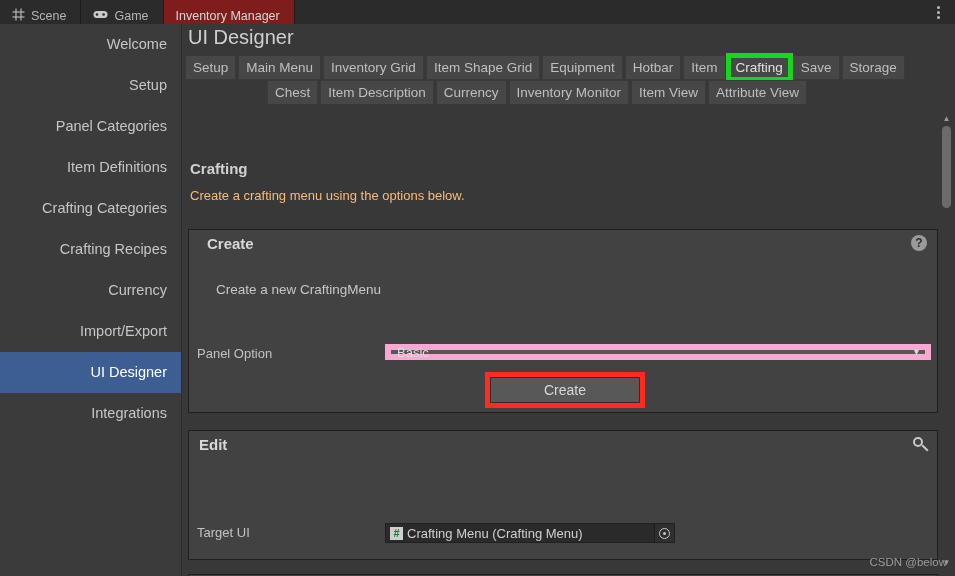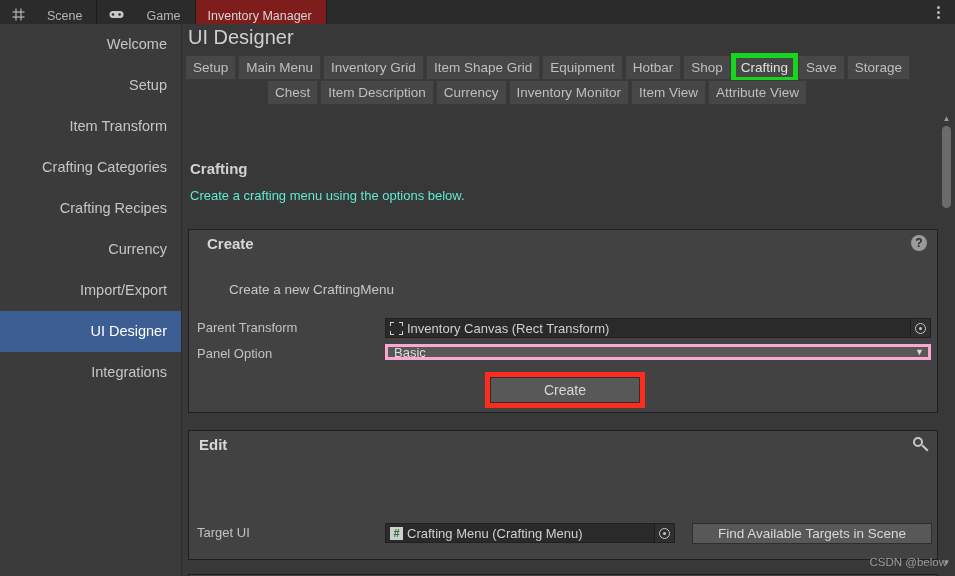--- a/index.html
+++ b/index.html
@@ -10,21 +10,21 @@
     overflow: hidden;
   }
   #app { position: relative; width: 955px; height: 576px; background: #383838; }
 
   
   .tabstrip {
     position: absolute; top: 0; left: 0; width: 955px; height: 24px;
     background: #1f1f1f; display: flex; align-items: stretch;
   }
   .wtab {
-    display: flex; align-items: center; gap: 22px;
+    display: flex; align-items: center; gap: 6px;
     padding: 0 14px 0 12px; height: 32px;
     font-size: 12.5px; color: #b4b4b4;
     background: #2b2b2b;
     border-right: 1px solid #1c1c1c;
     text-align: right;
   }
   .wtab.sel { background: #7f1d1d; color: #d6d6d6; }
   .wtab .lbl { line-height: 24px; }
   .tabstrip-fill { flex: 1; background: #2b2b2b; }
   .kebab {
@@ -63,21 +63,21 @@
     background: #474747; border: 1px solid #3a3a3a;
   }
   .stab.hl {
     background: #474747; color: #e0e0e0;
     box-shadow: 0 0 0 2px #18d51e inset, 0 0 0 2px #18d51e;
     border-color: #18d51e;
   }
 
   
   .sec-title { position: absolute; left: 8px; top: 136px; font-size: 15px; font-weight: bold; color: #d2d2d2; }
-  .sec-desc  { position: absolute; left: 8px; top: 164px; font-size: 13px; color: #5eead4; }
+  .sec-desc  { position: absolute; left: 8px; top: 164px; font-size: 13px; color: #fdba74; }
 
   
   .panel {
     position: absolute; left: 6px; width: 750px;
     background: #424242; border: 1px solid #1f1f1f;
   }
   .panel-hd { height: 30px; position: relative; }
   .panel-hd .t { position: absolute; left: 10px; top: 5px; font-size: 15px; font-weight: bold; color: #d8d8d8; }
   .panel-hd .corner { position: absolute; right: 8px; top: 5px; width: 18px; height: 18px; }
   .panel-sub { font-size: 13.5px; color: #c7c7c7; }
@@ -122,21 +122,21 @@
 
   .script-ic {
     width: 13px; height: 13px; flex: none;
     background: #cfcfcf; color: #1f7a2e;
     font-size: 11px; font-weight: bold; line-height: 13px; text-align: center;
   }
 
   .dropdown {
     display: flex; align-items: center;
     height: 16px; background: #585858;
-    border: 3px solid #f9a8d4; color: #dcdcdc; font-size: 13px;
+    border: 6px solid #f9a8d4; color: #dcdcdc; font-size: 13px;
     padding: 0 4px 0 6px;
   }
   .dropdown .caret { margin-left: auto; font-size: 9px; color: #d8d8d8; }
 
   .btn {
     background: #585858; border: 1px solid #2e2e2e;
     color: #d8d8d8; font-size: 13.5px;
     height: 22px; line-height: 20px; text-align: center;
   }
   .create-wrap {
@@ -191,41 +191,42 @@
         <i></i>
         <i></i>
     </div>
   </div>
 
   <div class="body">
 
     <div class="sidebar">
       <div class="side-item"><span>Welcome</span></div>
       <div class="side-item"><span>Setup</span></div>
-      <div class="side-item"><span>Item Transform</span></div>
+      <div class="side-item"><span>Panel Categories</span></div>
+      <div class="side-item"><span>Item Definitions</span></div>
       <div class="side-item"><span>Crafting Categories</span></div>
       <div class="side-item"><span>Crafting Recipes</span></div>
       <div class="side-item"><span>Currency</span></div>
       <div class="side-item"><span>Import/Export</span></div>
       <div class="side-item active"><span>UI Designer</span></div>
       <div class="side-item"><span>Integrations</span></div>
     </div>
 
     <div class="content">
 
       <div class="page-title">UI Designer</div>
 
       <div class="subrow r1">
         <div class="stab"><span>Setup</span></div>
         <div class="stab"><span>Main Menu</span></div>
         <div class="stab"><span>Inventory Grid</span></div>
         <div class="stab"><span>Item Shape Grid</span></div>
         <div class="stab"><span>Equipment</span></div>
         <div class="stab"><span>Hotbar</span></div>
-        <div class="stab"><span>Shop</span></div>
+        <div class="stab"><span>Item</span></div>
         <div class="stab hl"><span>Crafting</span></div>
         <div class="stab"><span>Save</span></div>
         <div class="stab"><span>Storage</span></div>
       </div>
 
       <div class="subrow r2">
         <div class="stab"><span>Chest</span></div>
         <div class="stab"><span>Item Description</span></div>
         <div class="stab"><span>Currency</span></div>
         <div class="stab"><span>Inventory Monitor</span></div>
@@ -236,39 +237,22 @@
       <div class="sec-title">Crafting</div>
       <div class="sec-desc">Create a crafting menu using the options below.</div>
 
       <div class="panel" style="top:205px; height:184px;padding-left:8px;">
         <div class="panel-hd">
           <div class="t">Create</div>
           <div class="corner">
             <div class="help-ic">?</div>
           </div>
         </div>
-        <div class="panel-sub" style="position:absolute; left:40px; top:52px;">Create a new CraftingMenu</div>
-
-        <div class="frow" style="position:absolute; left:0; top:88px; width:750px;">
-          <div class="flabel">Parent Transform</div>
-          <div class="fctl" style="width:546px;">
-            <div class="objfield">
-              <span class="rt-ic">
-                  <span></span>
-                  <span></span>
-                  <span></span>
-                  <span></span>
-                </span>
-              <span class="nm">Inventory Canvas (Rect Transform)</span>
-              <span class="pick">
-                  <span class="dot-ic"></span>
-                </span>
-            </div>
-          </div>
-        </div>
+        <div class="panel-sub" style="position:absolute; left:27px; top:52px;">Create a new CraftingMenu</div>
+
 
         <div class="frow" style="position:absolute; left:0; top:114px; width:750px;">
           <div class="flabel">Panel Option</div>
           <div class="fctl" style="width:546px;">
             <div class="dropdown">
               <span>Basic</span>
               <span class="caret">▼</span>
             </div>
           </div>
         </div>
@@ -293,21 +277,20 @@
           <div class="flabel">Target UI</div>
           <div class="fctl" style="width:290px;">
             <div class="objfield">
               <span class="script-ic">#</span>
               <span class="nm">Crafting Menu (Crafting Menu)</span>
               <span class="pick">
                   <span class="dot-ic"></span>
                 </span>
             </div>
           </div>
-          <div class="btn" style="position:absolute; left:503px; top:0; width:240px; height:21px; line-height:19px;">Find Available Targets in Scene</div>
         </div>
       </div>
 
       <div class="panel" style="top:550px; height:30px;"></div>
 
       <div class="vsb">
         <div class="arw">▲</div>
         <div class="track">
           <div class="thumb"></div>
         </div>

